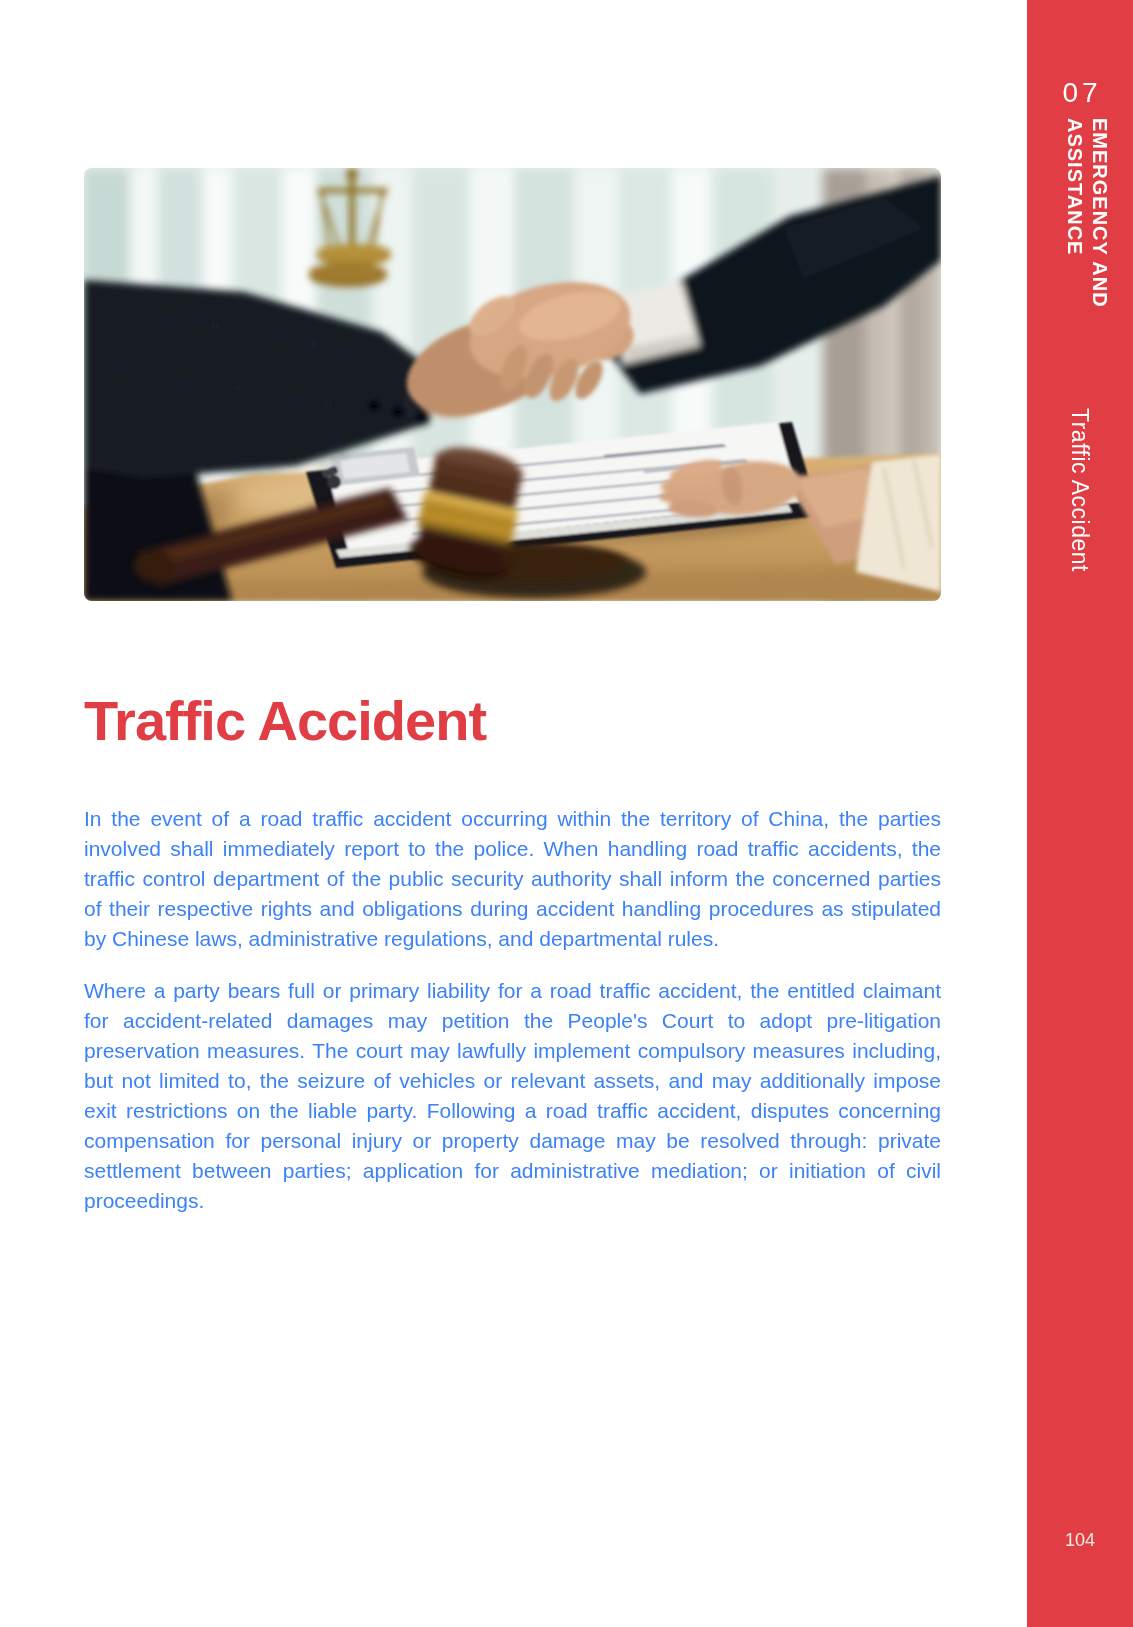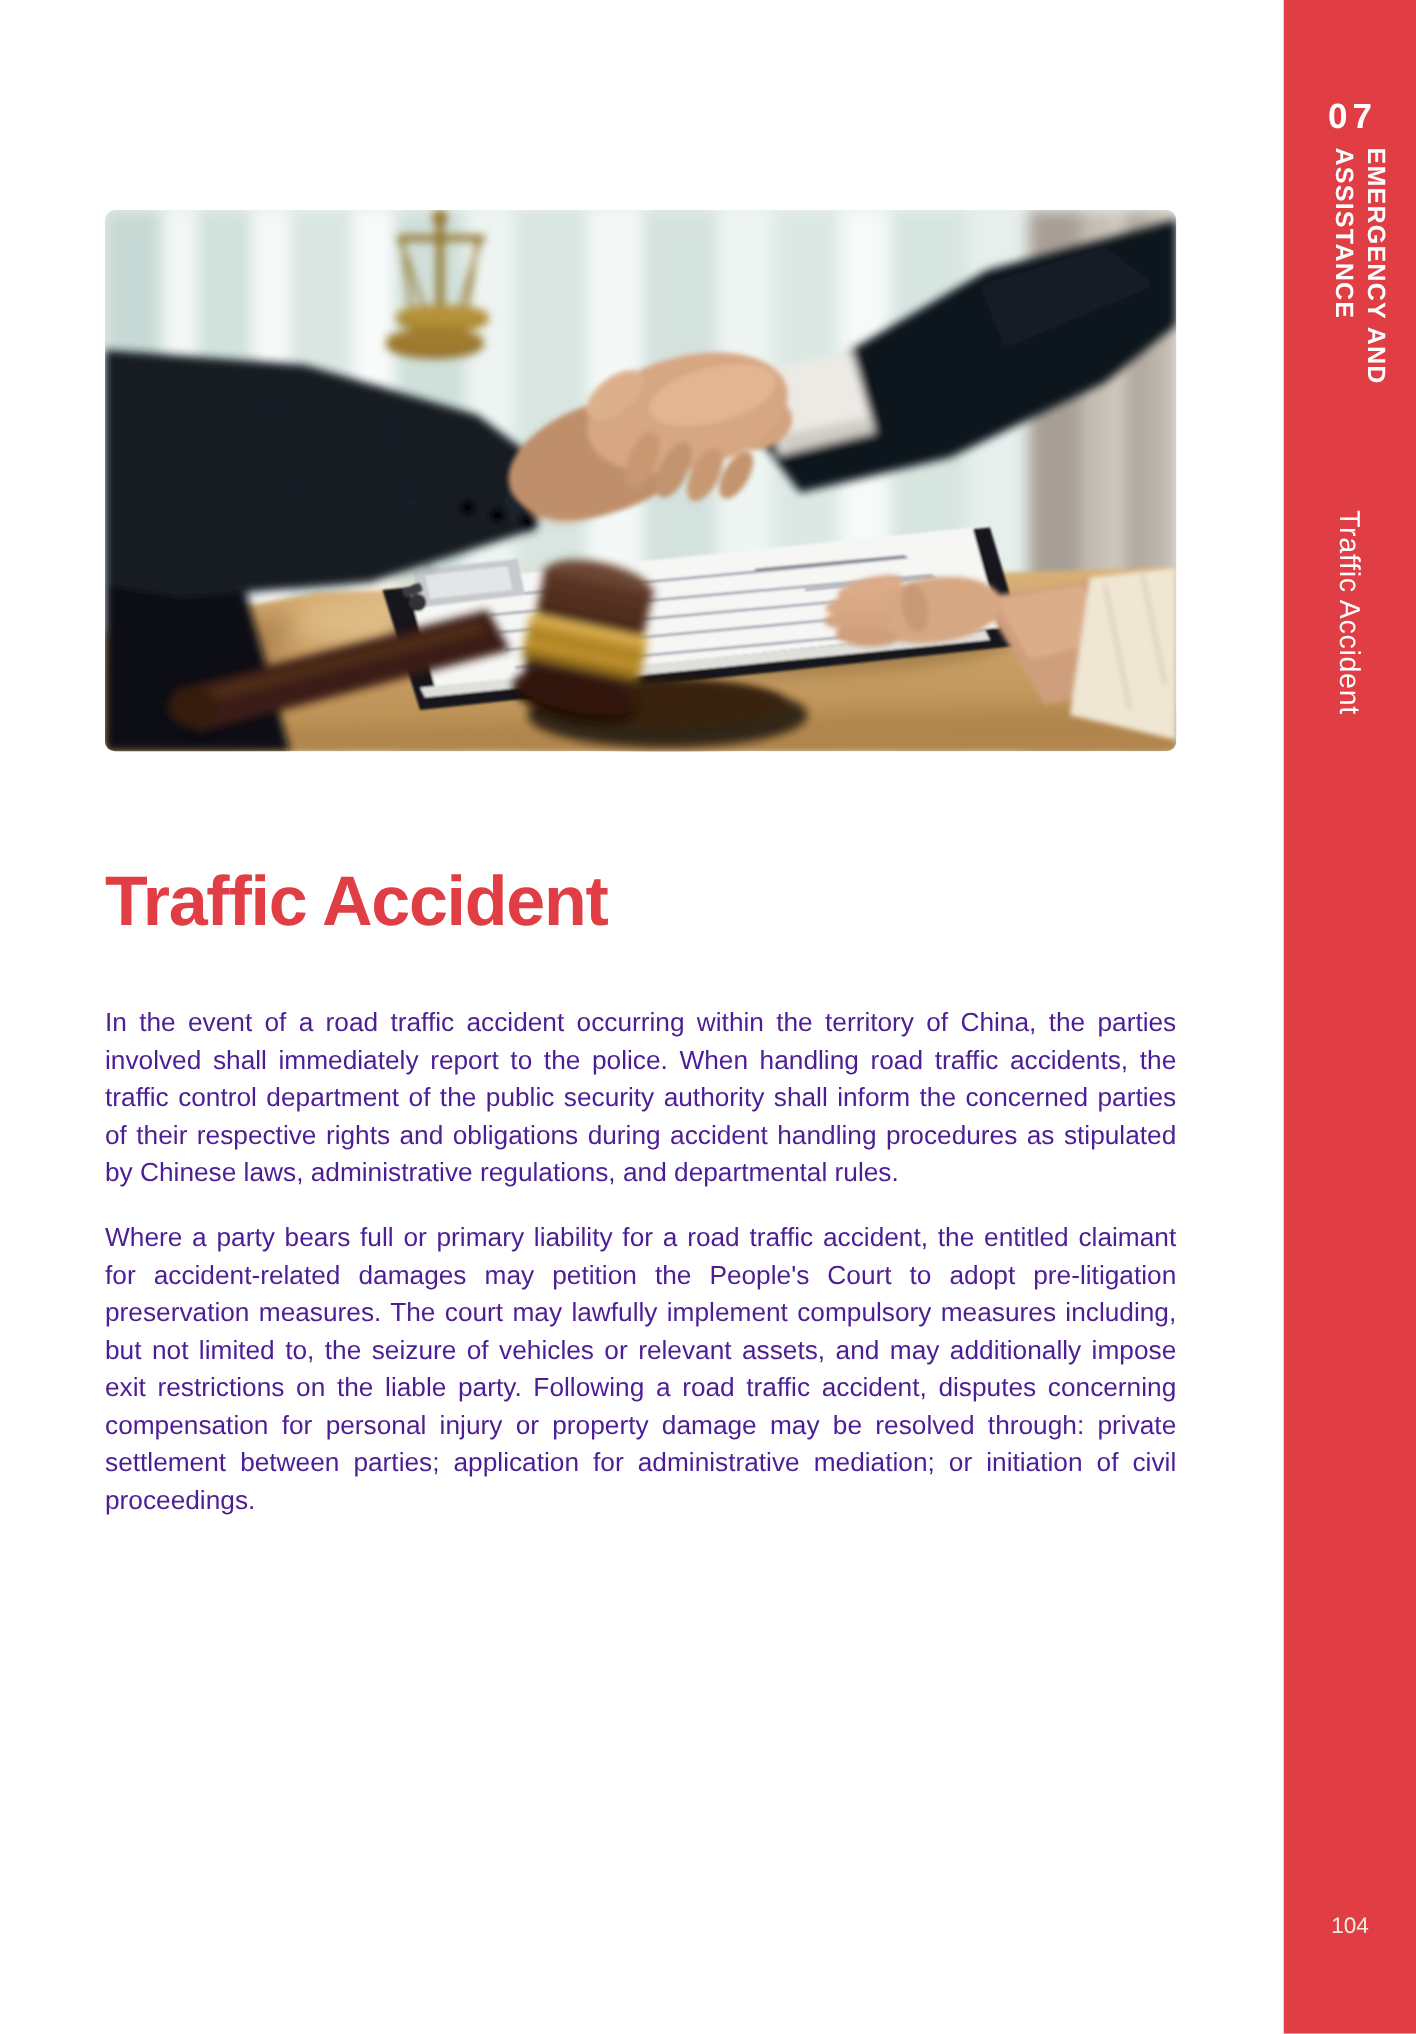--- a/index.html
+++ b/index.html
@@ -25,34 +25,34 @@
   
   .page-title{
     position:absolute;left:84px;top:690px;margin:0;
     font-size:56px;line-height:62px;font-weight:700;
     letter-spacing:-1px;color:var(--heading-color);
   }
 
   
   .body-copy{
     position:absolute;left:84px;top:804px;width:857px;
-    color:#4c1d95;font-size:21px;line-height:30px;
+    color:#3b82f6;font-size:21px;line-height:30px;
     text-align:justify;
   }
   .body-copy p{margin:0 0 22px 0;}
 
   
   .sidebar{
     position:absolute;top:0;right:0;width:106px;height:1627px;
     background:var(--accent);color:#ffffff;
   }
   .chapter-num{
     position:absolute;top:77px;left:0;width:100%;
     text-align:center;font-size:28px;letter-spacing:4px;text-indent:4px;
-    font-weight:700;
+    font-weight:400;
   }
   .chapter-title{
     position:absolute;top:118px;right:21px;
     writing-mode:vertical-rl;
     font-weight:700;font-size:20px;letter-spacing:1px;line-height:25px;
   }
   .chapter-title span{display:block;}
   .section-title{
     position:absolute;top:408px;right:40px;
     writing-mode:vertical-rl;

